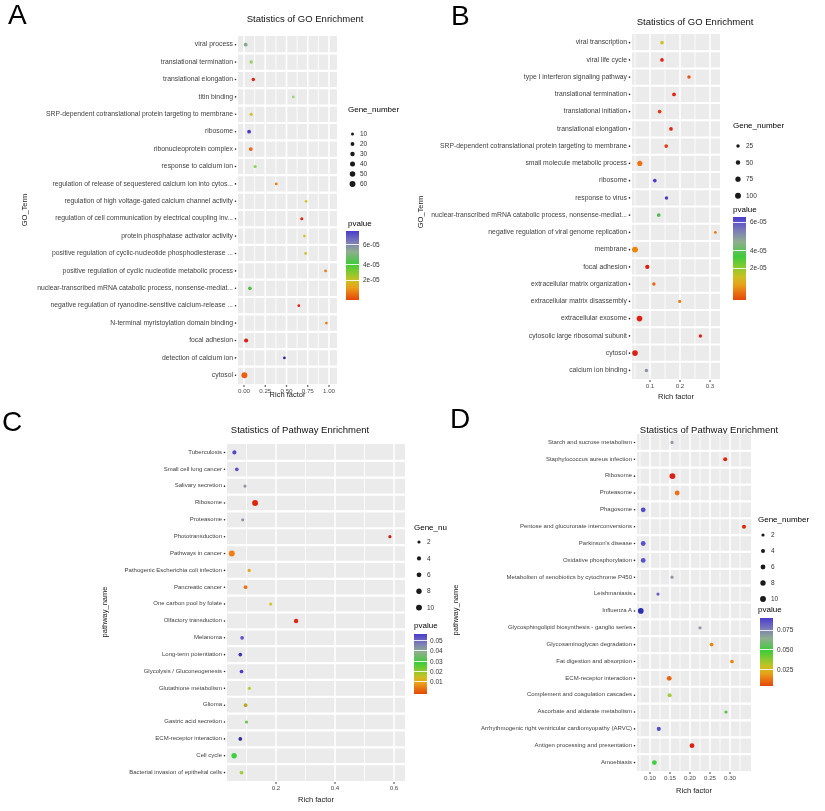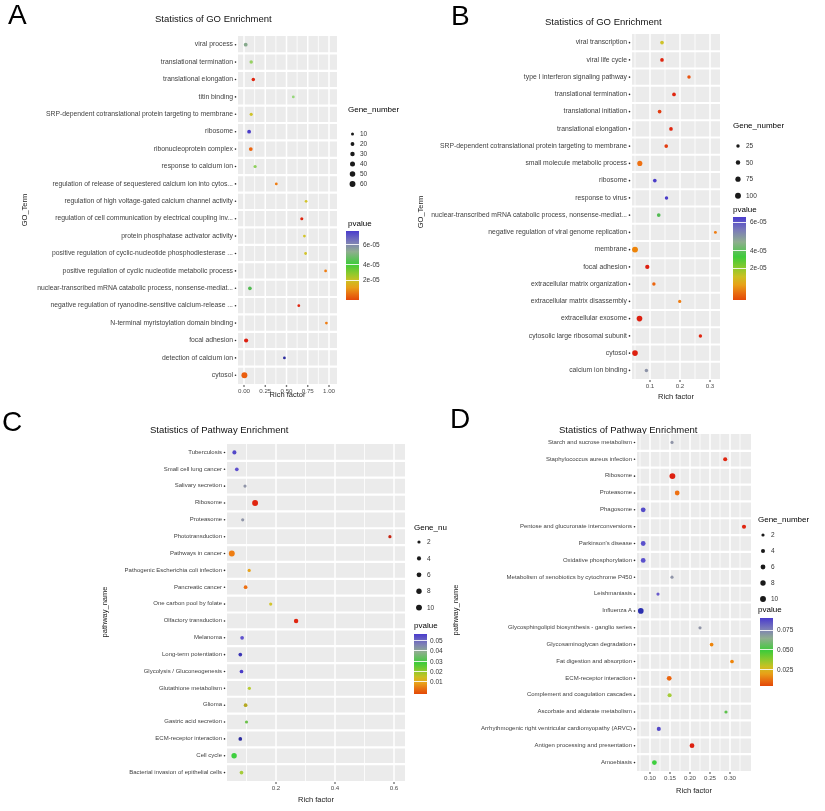--- a/index.html
+++ b/index.html
@@ -1,21 +1,21 @@
 <!DOCTYPE html>
 <html><head>
 <meta charset="utf-8">
 <style>
   html,body{margin:0;padding:0;background:#ffffff;}
   body{font-family:"Liberation Sans","DejaVu Sans",sans-serif;}
   #fig{position:relative;width:825px;height:811px;background:#ffffff;overflow:hidden;}
   .panel{position:absolute;width:412px;height:406px;overflow:visible;}
   .panel svg{position:absolute;left:0;top:0;overflow:visible;}
   .letter{position:absolute;font-size:28px;font-weight:500;color:#000;line-height:1;}
-  .ctitle{position:absolute;width:300px;font-size:9.5px;font-weight:500;color:#111;white-space:nowrap;}
+  .ctitle{position:absolute;width:300px;text-align:center;font-size:9.5px;font-weight:500;color:#111;white-space:nowrap;}
   .ytitle{position:absolute;font-size:7.5px;color:#1a1a1a;white-space:nowrap;transform:translate(-50%,-50%) rotate(-90deg);}
   .xtitle{position:absolute;width:120px;text-align:center;font-size:7.5px;color:#1a1a1a;}
   .ylab{position:absolute;font-size:6.8px;color:#3f3f3f;white-space:nowrap;text-align:right;line-height:1.1;}
   .xticklab{position:absolute;width:30px;text-align:center;font-size:6.2px;color:#4d4d4d;}
   .gtitle,.pvtitle{position:absolute;font-size:8px;color:#000;white-space:nowrap;}
   .legitem{position:absolute;font-size:6.5px;color:#333;white-space:nowrap;}
   .pvbar{position:absolute;width:13px;}
   .pvbar .wtick{position:absolute;left:0;width:100%;height:1px;background:rgba(255,255,255,.85);}
   .pvlab{position:absolute;font-size:6.5px;color:#333;white-space:nowrap;}
 </style>

